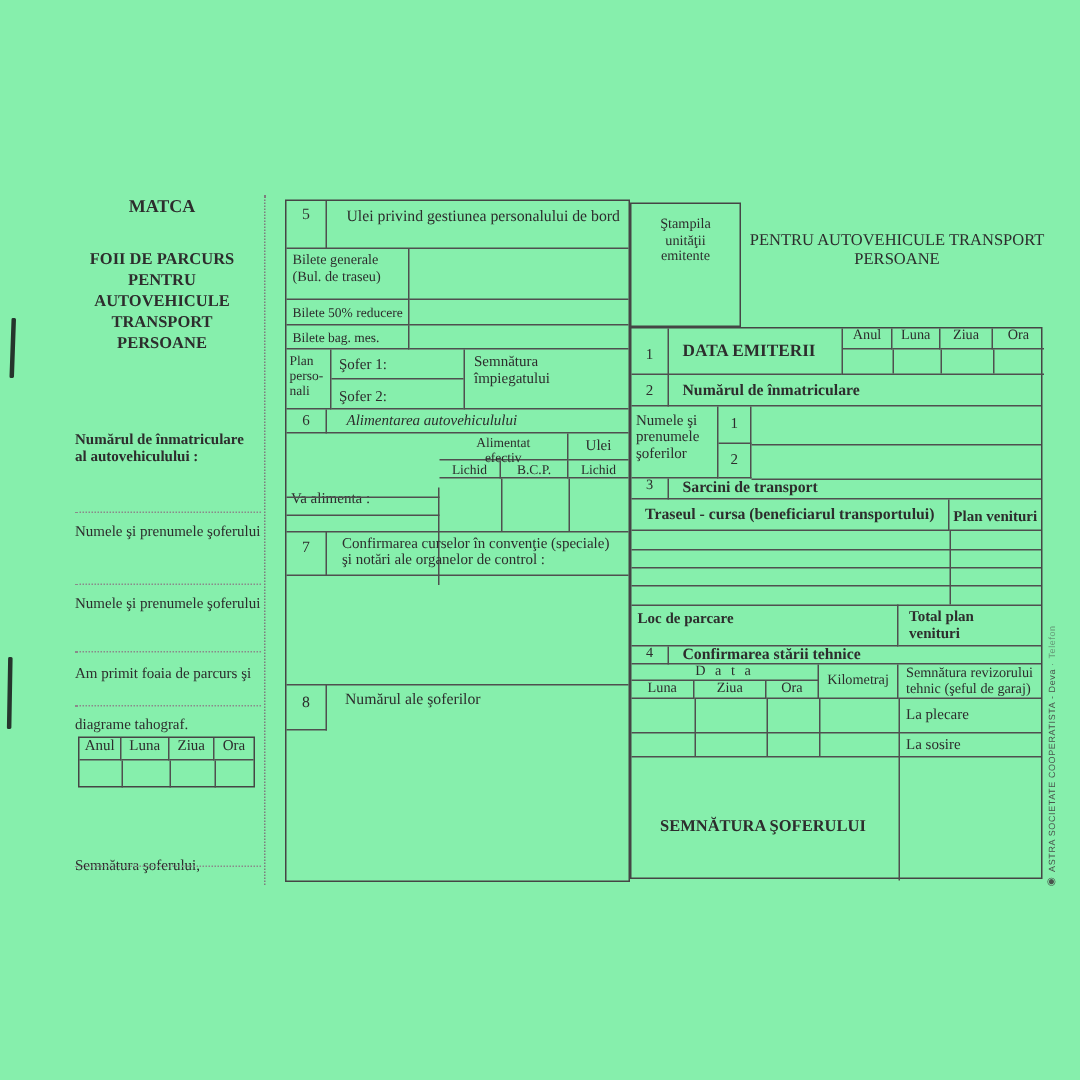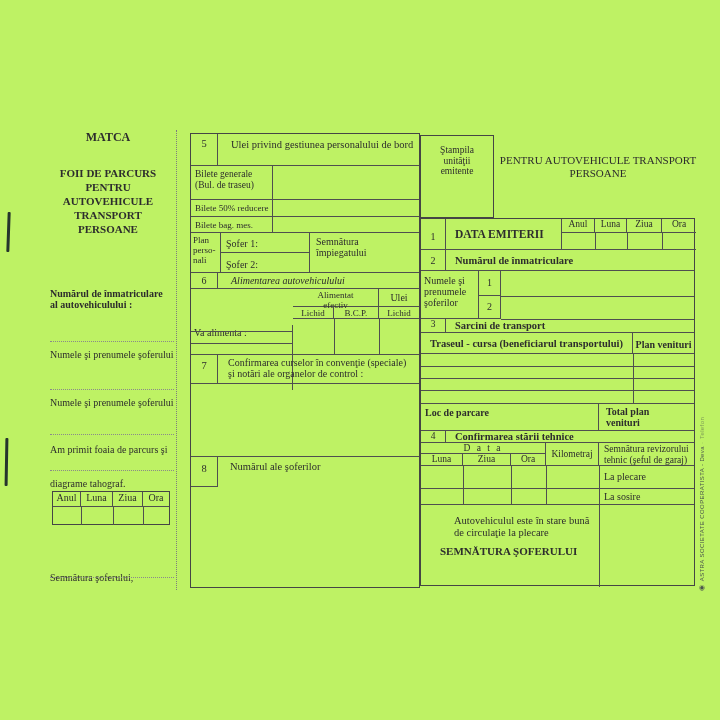--- a/index.html
+++ b/index.html
@@ -1,16 +1,16 @@
 <!DOCTYPE html>
 <html><head>
 <meta charset="utf-8">
 <style>
   html,body{margin:0;padding:0;}
-  .page{position:relative;width:720px;height:720px;background:#bef264;
+  .page{position:relative;width:720px;height:720px;background:#86efac;
         font-family:"Liberation Serif",serif;color:#2d2d2d;overflow:hidden;}
   .abs{position:absolute;box-sizing:border-box;}
   .bold{font-weight:bold;}
   .it{font-style:italic;}
   .ctr{text-align:center;}
   .pre{white-space:pre-line;}
   .br{border-right:1px solid #4f4f4f;}
   .bb{border-bottom:1px solid #4f4f4f;}
   .bl{border-left:1px solid #4f4f4f;}
   .box{border:1.2px solid #454545;}
@@ -182,22 +182,20 @@
     <div class="abs hline" style="left:0;top:269px;right:0;"></div>
 
     <div class="abs vline" style="left:42px;top:269px;height:16px;"></div>
     <div class="abs vline" style="left:90px;top:269px;height:16px;"></div>
     <div class="abs vline" style="left:125px;top:269px;height:16px;"></div>
     <div class="abs vline" style="left:178px;top:269px;height:16px;"></div>
     <div class="abs f10" style="left:183px;top:272px;">La sosire</div>
     <div class="abs hline" style="left:0;top:285px;right:0;"></div>
 
     <div class="abs vline" style="left:178px;top:285px;height:83px;"></div>
-    <div class="abs f105 pre" style="left:33px;top:296px;width:145px;">Autovehiculul este în stare bună
-de circulaţie la plecare</div>
     <div class="abs bold f11" style="left:19px;top:326px;width:160px;">SEMNĂTURA ŞOFERULUI</div>
   </div>
 
   <div class="abs" style="left:698px;top:360px;width:16px;height:232px;">
     <div class="vtext" style="height:232px;">
       <span style="font-size:7px;">◉&nbsp;</span><span>ASTRA SOCIETATE COOPERATISTA - Deva</span><span style="opacity:.55;">&nbsp;·&nbsp;</span><span style="opacity:.55;">Telefon</span>
     </div>
   </div>
 
 </div>

